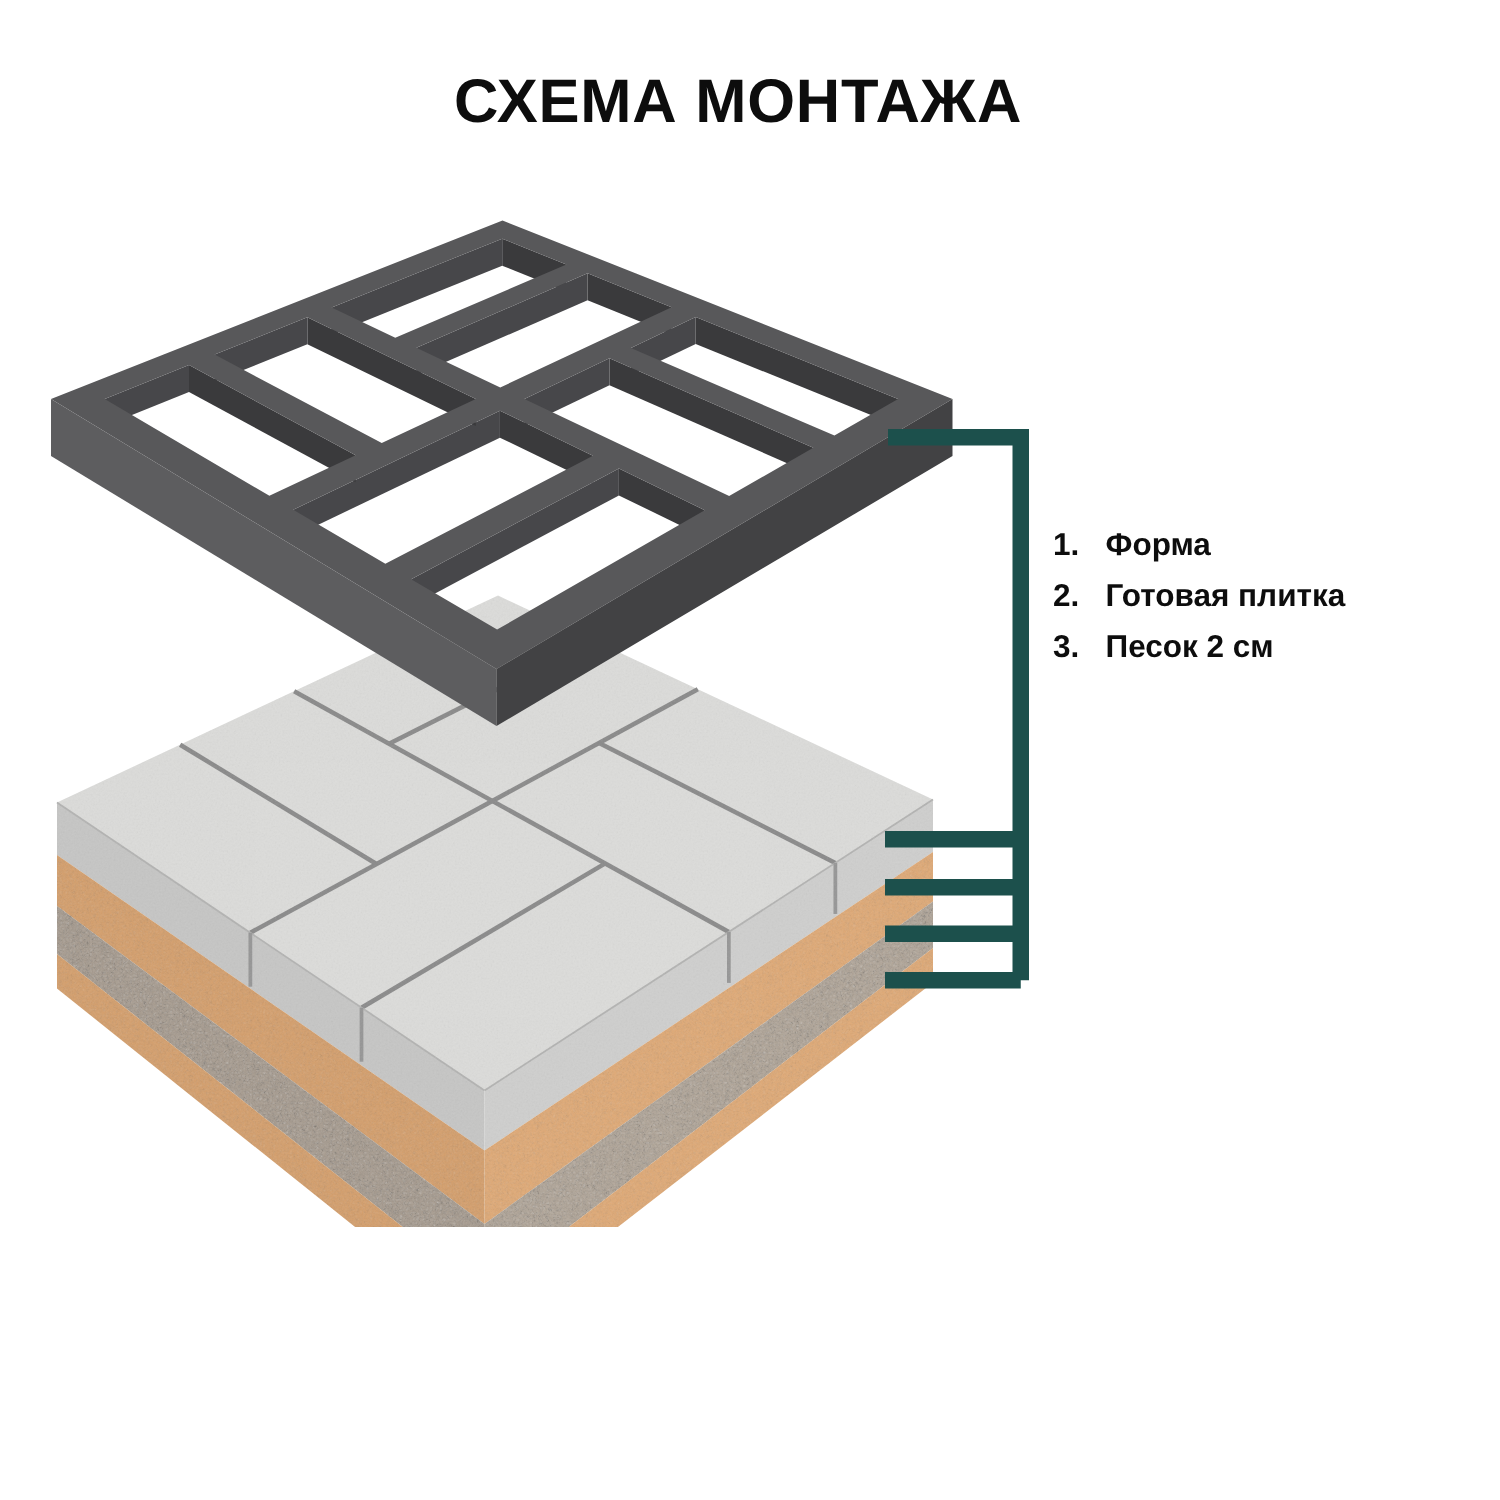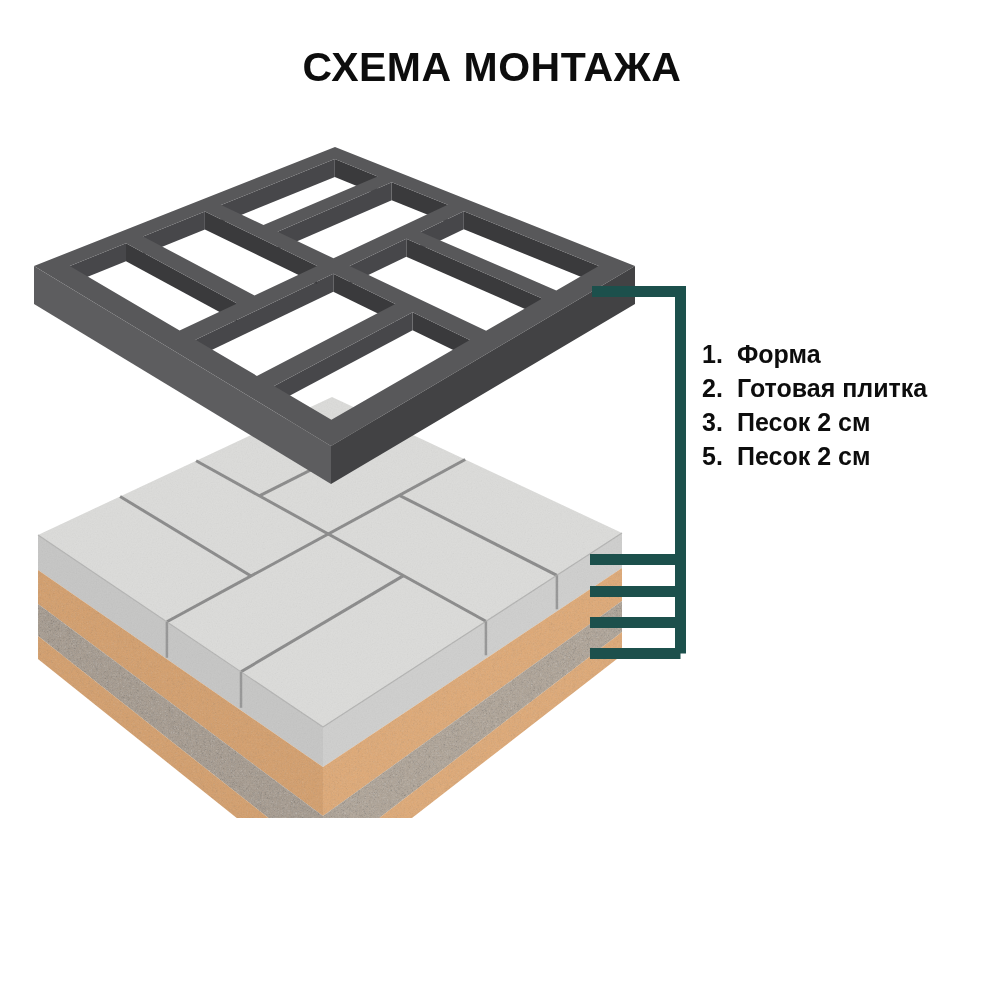--- a/index.html
+++ b/index.html
@@ -18,23 +18,23 @@
     font-weight:700;
     letter-spacing:0.5px;
     color:#0d0d0d;
     transform:translateX(-8px);
   }
   .diagram-svg{
     position:absolute;inset:0;width:1000px;height:1000px;
   }
   .legend{
     position:absolute;
-    left:702px;top:337px;
+    left:702px;top:347px;
     color:#0d0d0d;
-    font-size:25px;
+    font-size:21px;
     font-weight:700;
   }
   .legend-row{
     height:34px;line-height:34px;white-space:nowrap;
   }
   .legend-row .num{
     display:inline-block;
     min-width:29px;
     margin-right:6px;
   }
@@ -124,17 +124,14 @@
   <div class="legend">
     <div class="legend-row">
       <span class="num">1.</span><span>Форма</span>
     </div>
     <div class="legend-row">
       <span class="num">2.</span><span>Готовая плитка</span>
     </div>
     <div class="legend-row">
       <span class="num">3.</span><span>Песок 2 см</span>
     </div>
-    <div class="legend-row">
-      <span class="num">5.</span><span>Песок 2 см</span>
-    </div>
   </div>
 </div>
 
 </body></html>

